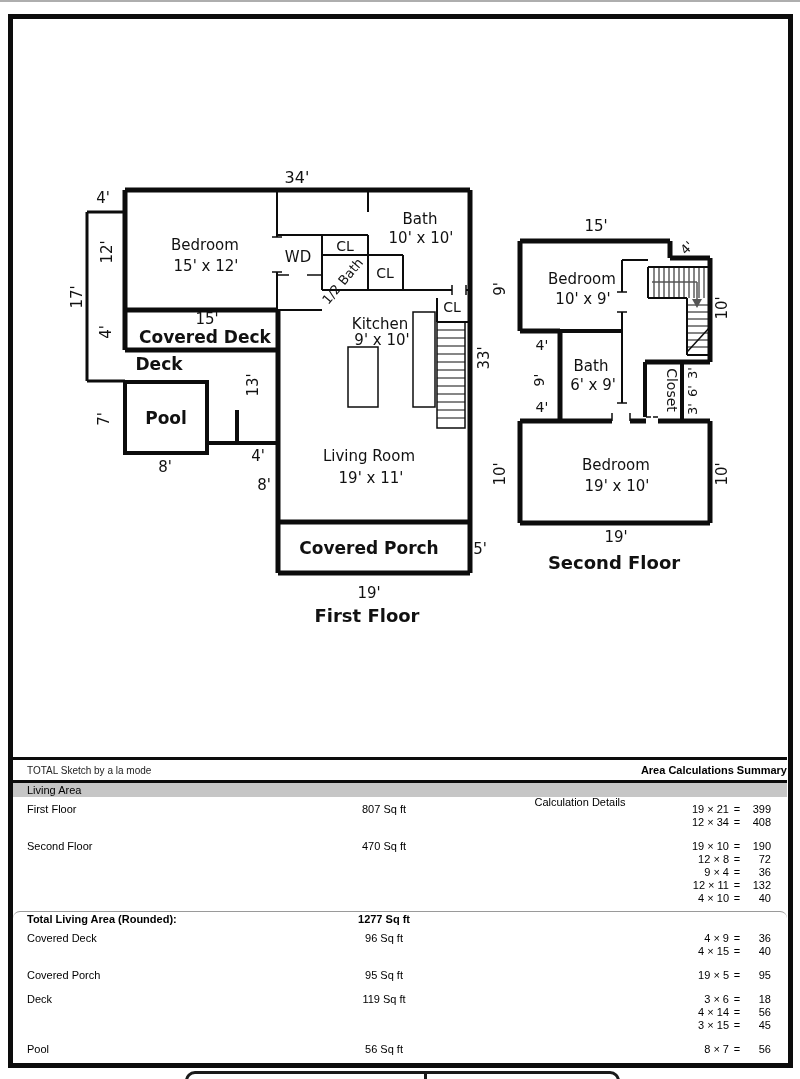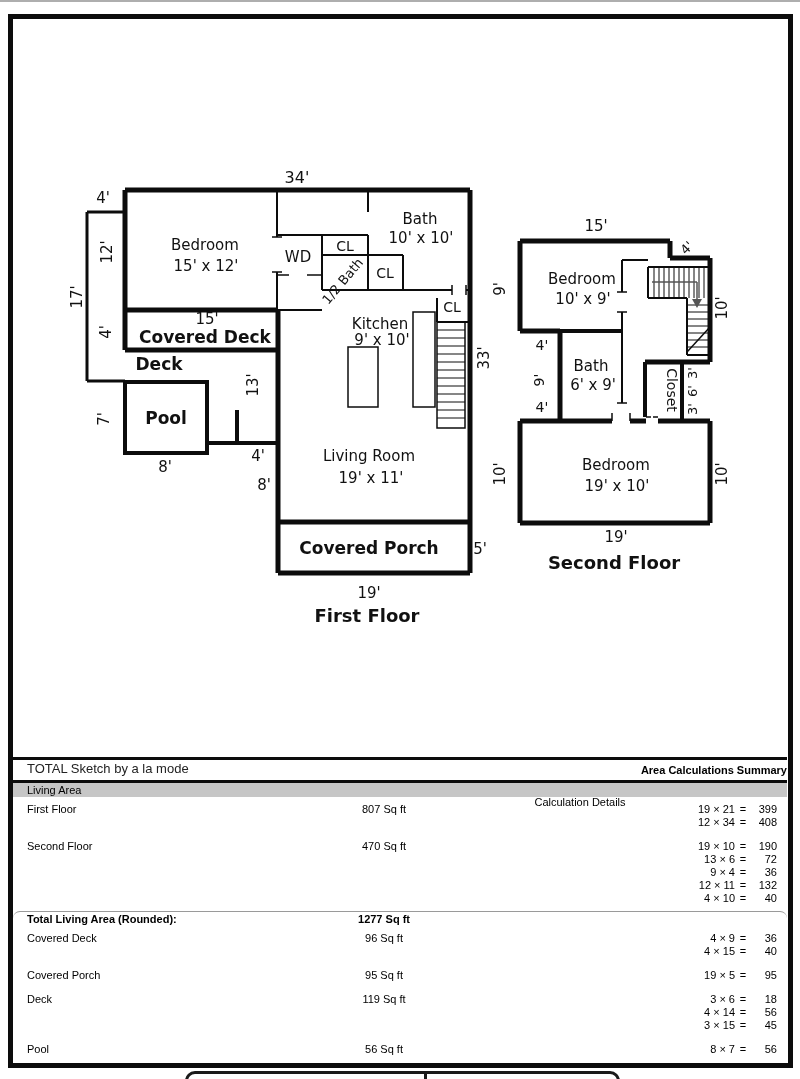--- a/index.html
+++ b/index.html
@@ -6,32 +6,32 @@
   .page{position:relative;width:800px;height:1079px;overflow:hidden;background:#fff;
         font-family:"Liberation Sans",sans-serif;color:#000;}
   .top-edge{position:absolute;left:0;top:0;width:100%;height:2px;background:#aeaeae;}
   .sheet{position:absolute;left:8px;top:14px;width:785px;height:1054px;
          border:5px solid #0c0c0c;box-sizing:border-box;background:#fff;}
   svg.plan{position:absolute;left:0;top:0;}
   svg text{font-family:"DejaVu Sans",sans-serif;fill:#111;}
   .divider1{position:absolute;left:13px;top:757px;width:774px;height:3px;background:#0c0c0c;}
   .summary{position:absolute;left:13px;top:760px;width:774px;font-size:11px;}
   .sum-head{position:relative;height:20px;}
-  .brand{position:absolute;left:14px;bottom:4px;font-size:13px;color:#222;}
+  .brand{position:absolute;left:14px;bottom:4px;font-size:10px;color:#222;}
   .sum-title{position:absolute;left:0;right:0;bottom:4px;text-align:right;font-weight:bold;}
   .thick-line{height:3px;background:#0c0c0c;}
   .band{position:relative;height:14px;line-height:14px;background:#c6c6c6;font-weight:normal;}
   .band .b1{padding-left:14px;}
   .band .b2{position:absolute;left:467px;width:200px;text-align:center;top:12px;}
   .t-row{display:flex;align-items:flex-start;margin-top:11px;}
   .t-row.first{margin-top:6px;}
   .t-name{flex:0 0 302px;padding-left:14px;line-height:13px;}
   .t-val{flex:0 0 110px;text-align:center;line-height:13px;}
   .t-calcs{flex:1;display:flex;flex-direction:column;}
-  .c-line{display:flex;justify-content:flex-end;padding-right:10px;line-height:13px;}
+  .c-line{display:flex;justify-content:flex-end;padding-right:16px;line-height:13px;}
   .c-expr{min-width:50px;text-align:right;}
   .c-eq{width:16px;text-align:center;}
   .c-res{width:26px;text-align:right;}
   .total-row{display:flex;margin-top:6px;border-top:1px solid #9a9a9a;padding-top:1px;
              font-weight:bold;height:14px;line-height:13px;border-radius:7px;}
   .total-row .t-name,.total-row .t-val{font-weight:bold;}
   .nl-rows .t-row.first{margin-top:5px;}
   .footer-box{position:absolute;left:185px;top:1071px;width:429px;height:24px;
               border:3px solid #1a1a1a;border-radius:10px 10px 0 0;background:#fff;}
   .footer-div{position:absolute;left:236px;top:0;bottom:0;width:3px;background:#1a1a1a;}
@@ -178,21 +178,21 @@
         <div class="t-row">
           <span class="t-name">Second Floor</span>
           <span class="t-val">470 Sq ft</span>
           <span class="t-calcs">
             <span class="c-line">
               <span class="c-expr">19 × 10</span>
               <span class="c-eq">=</span>
               <span class="c-res">190</span>
             </span>
             <span class="c-line">
-              <span class="c-expr">13 × 6</span>
+              <span class="c-expr">12 × 8</span>
               <span class="c-eq">=</span>
               <span class="c-res">72</span>
             </span>
             <span class="c-line">
               <span class="c-expr">9 × 4</span>
               <span class="c-eq">=</span>
               <span class="c-res">36</span>
             </span>
             <span class="c-line">
               <span class="c-expr">12 × 11</span>

